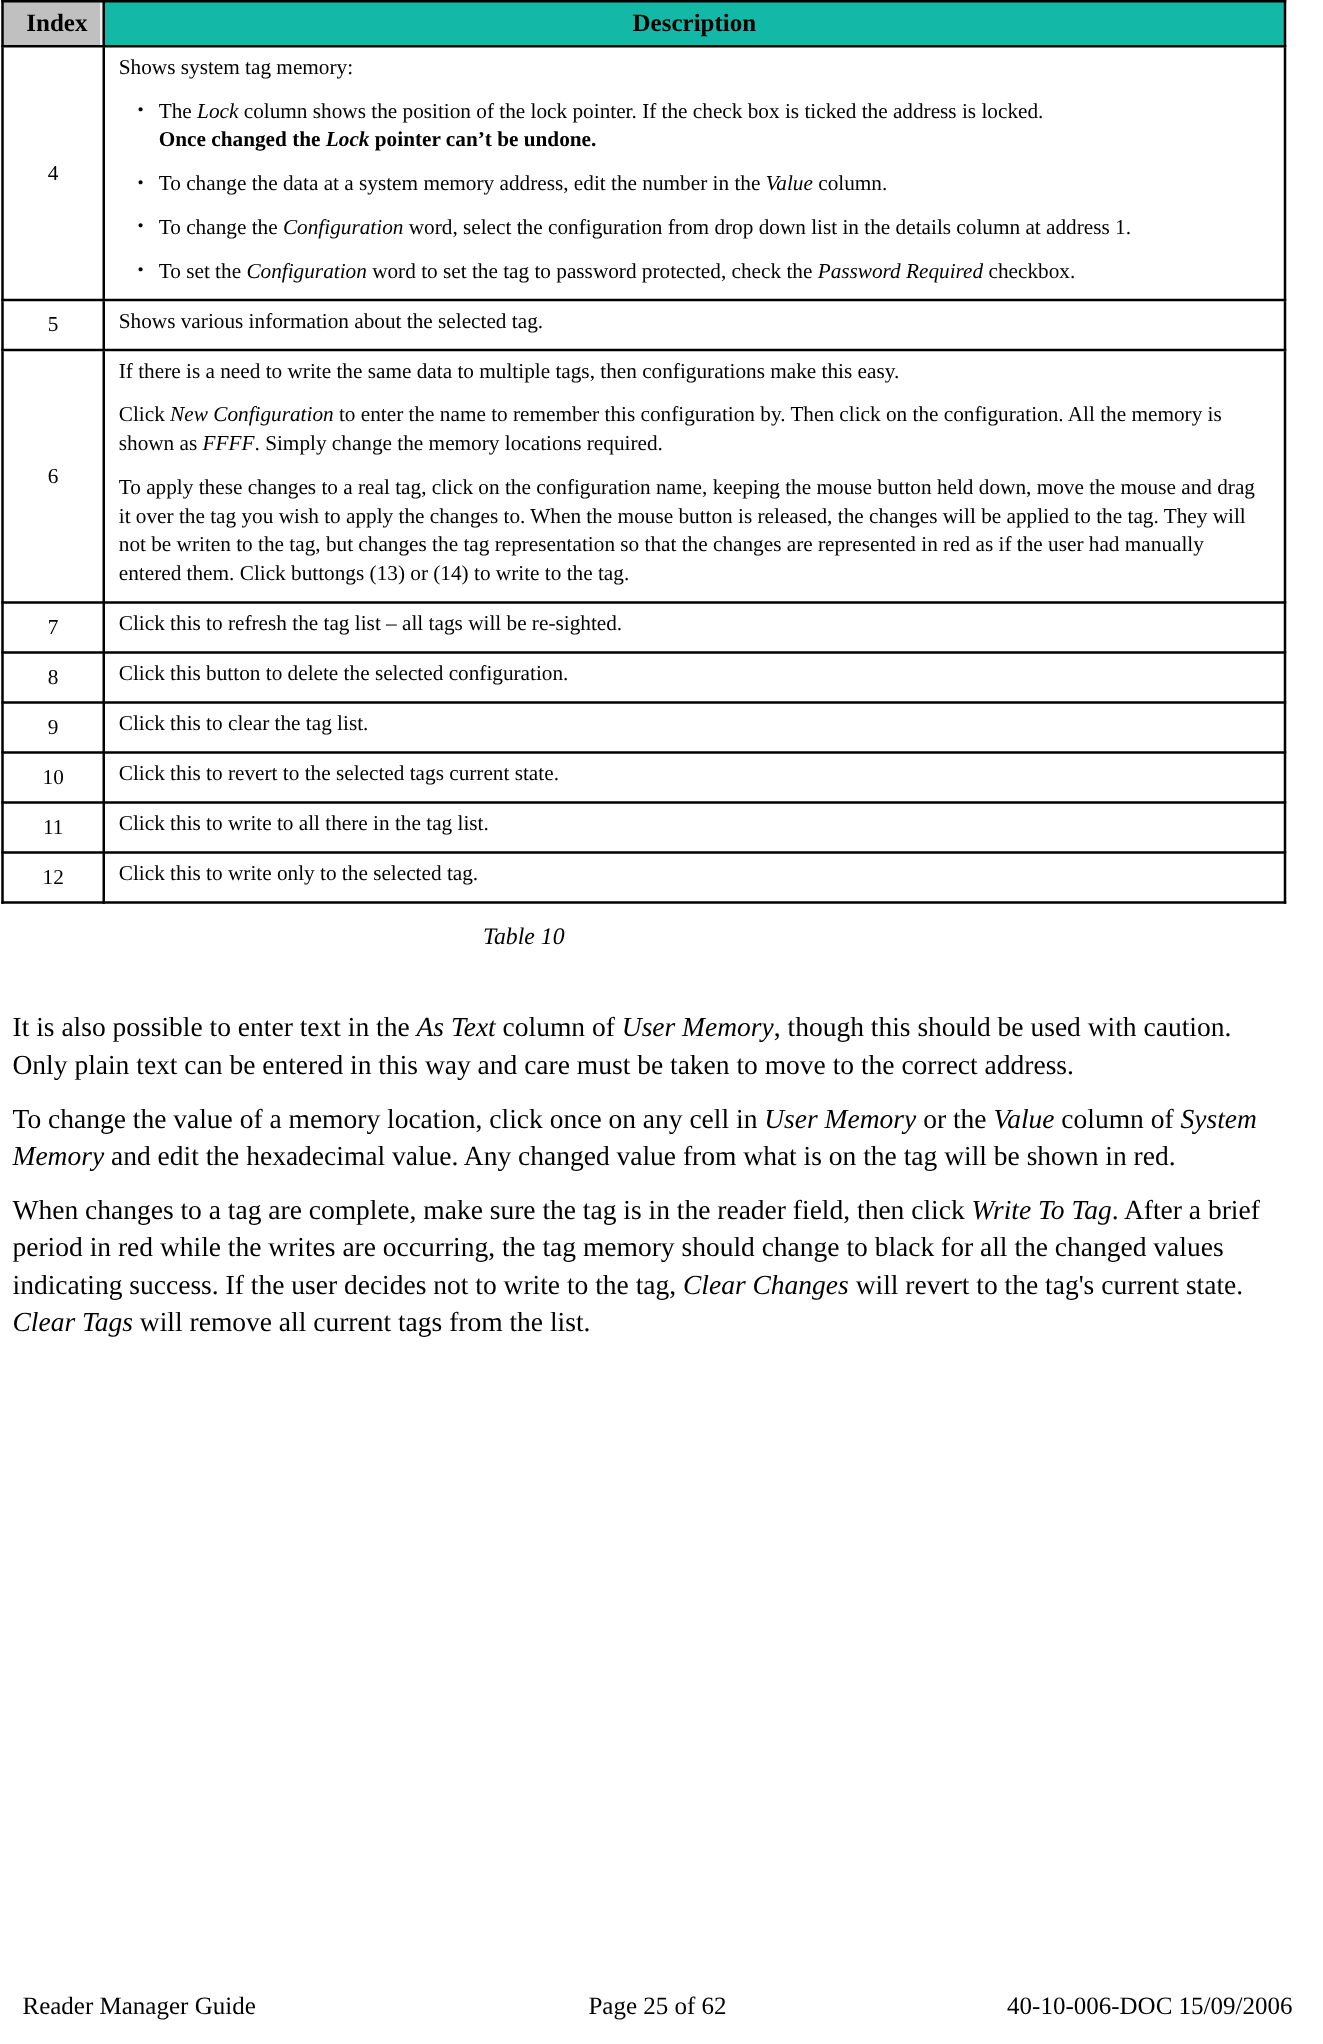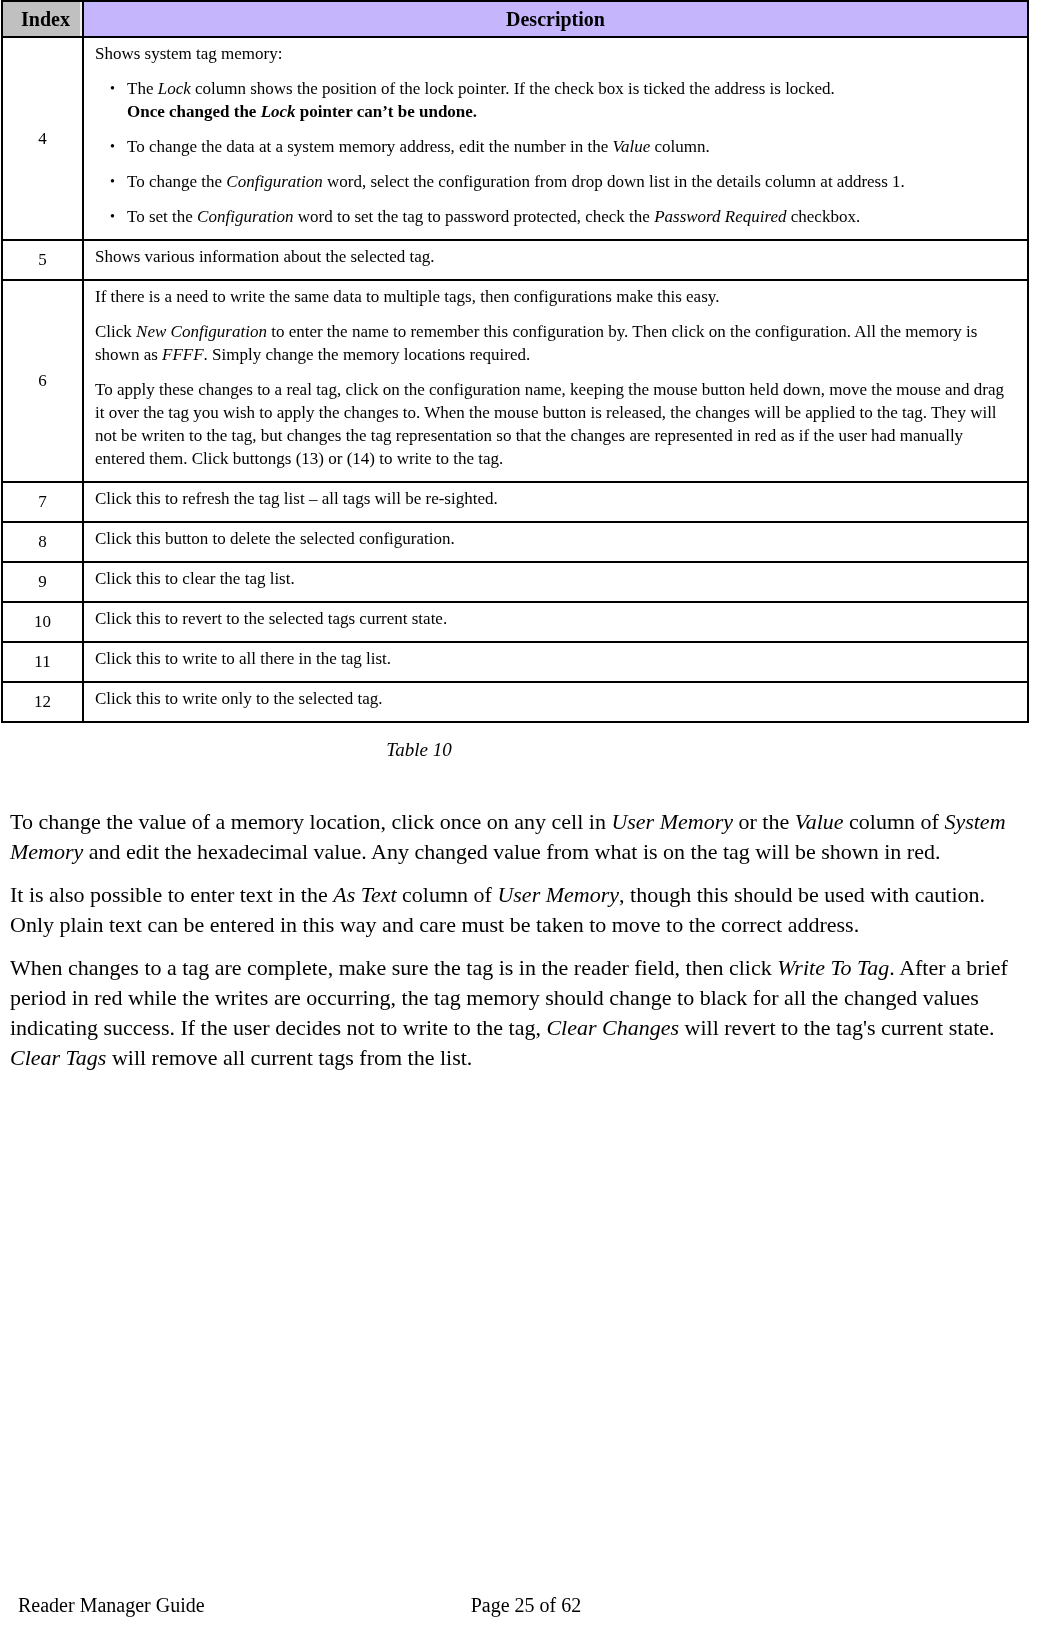--- a/index.html
+++ b/index.html
@@ -90,21 +90,21 @@
 <div class="page">
 
   <table class="doc-table">
     <colgroup>
         <col class="c-idx">
         <col>
       </colgroup>
     <thead>
       <tr>
         <th class="h-idx" style="background-color: rgb(192, 192, 192);">Index</th>
-        <th class="h-desc" style="background-color: #c4b5fd; margin-top: 32px;">Description</th>
+        <th class="h-desc" style="background-color: #14b8a6; margin-top: 32px;">Description</th>
       </tr>
     </thead>
     <tbody>
         <tr>
           <td class="idx">4</td>
           <td class="desc">
             <div class="blk pblk"><span>Shows system tag memory:</span></div>
             <div class="blk bullet">
               <span class="dot">•</span>
               <div class="btext"><span>The </span><span class="it ">Lock</span><span> column shows the position of the lock pointer. If the check box is ticked the address is locked. </span><br><span class="bd">Once changed the </span><span class="it bd">Lock</span><span class="bd"> pointer can’t be undone.</span></div>
@@ -172,23 +172,24 @@
           <td class="desc">
             <div class="blk pblk"><span>Click this to write only to the selected tag.</span></div>
           </td>
         </tr>
       </tbody>
   </table>
 
   <div class="caption">Table 10</div>
 
   <div class="paras">
+      <div class="para"><span>It is also possible to enter text in the </span><span class="it ">As Text</span><span> column of </span><span class="it ">User Memory</span><span>, though this should be used with caution. Only plain text can be entered in this way and care must be taken to move to the correct address.</span></div>
       <div class="para"><span>To change the value of a memory location, click once on any cell in </span><span class="it ">User Memory</span><span> or the </span><span class="it ">Value</span><span> column of </span><span class="it ">System Memory</span><span> and edit the hexadecimal value. Any changed value from what is on the tag will be shown in red.</span></div>
-      <div class="para"><span>It is also possible to enter text in the </span><span class="it ">As Text</span><span> column of </span><span class="it ">User Memory</span><span>, though this should be used with caution. Only plain text can be entered in this way and care must be taken to move to the correct address.</span></div>
       <div class="para"><span>When changes to a tag are complete, make sure the tag is in the reader field, then click </span><span class="it ">Write To Tag</span><span>. After a brief period in red while the writes are occurring, the tag memory should change to black for all the changed values indicating success. If the user decides not to write to the tag, </span><span class="it ">Clear Changes</span><span> will revert to the tag's current state. </span><span class="it ">Clear Tags</span><span> will remove all current tags from the list.</span></div>
     </div>
 
   <div class="footer">
     <span class="f-left">Reader Manager Guide</span>
     <span class="f-center">Page 25 of 62</span>
+    <span class="f-right">40-10-006-DOC 15/09/2006</span>
   </div>
 
 </div>
 
 </body></html>

